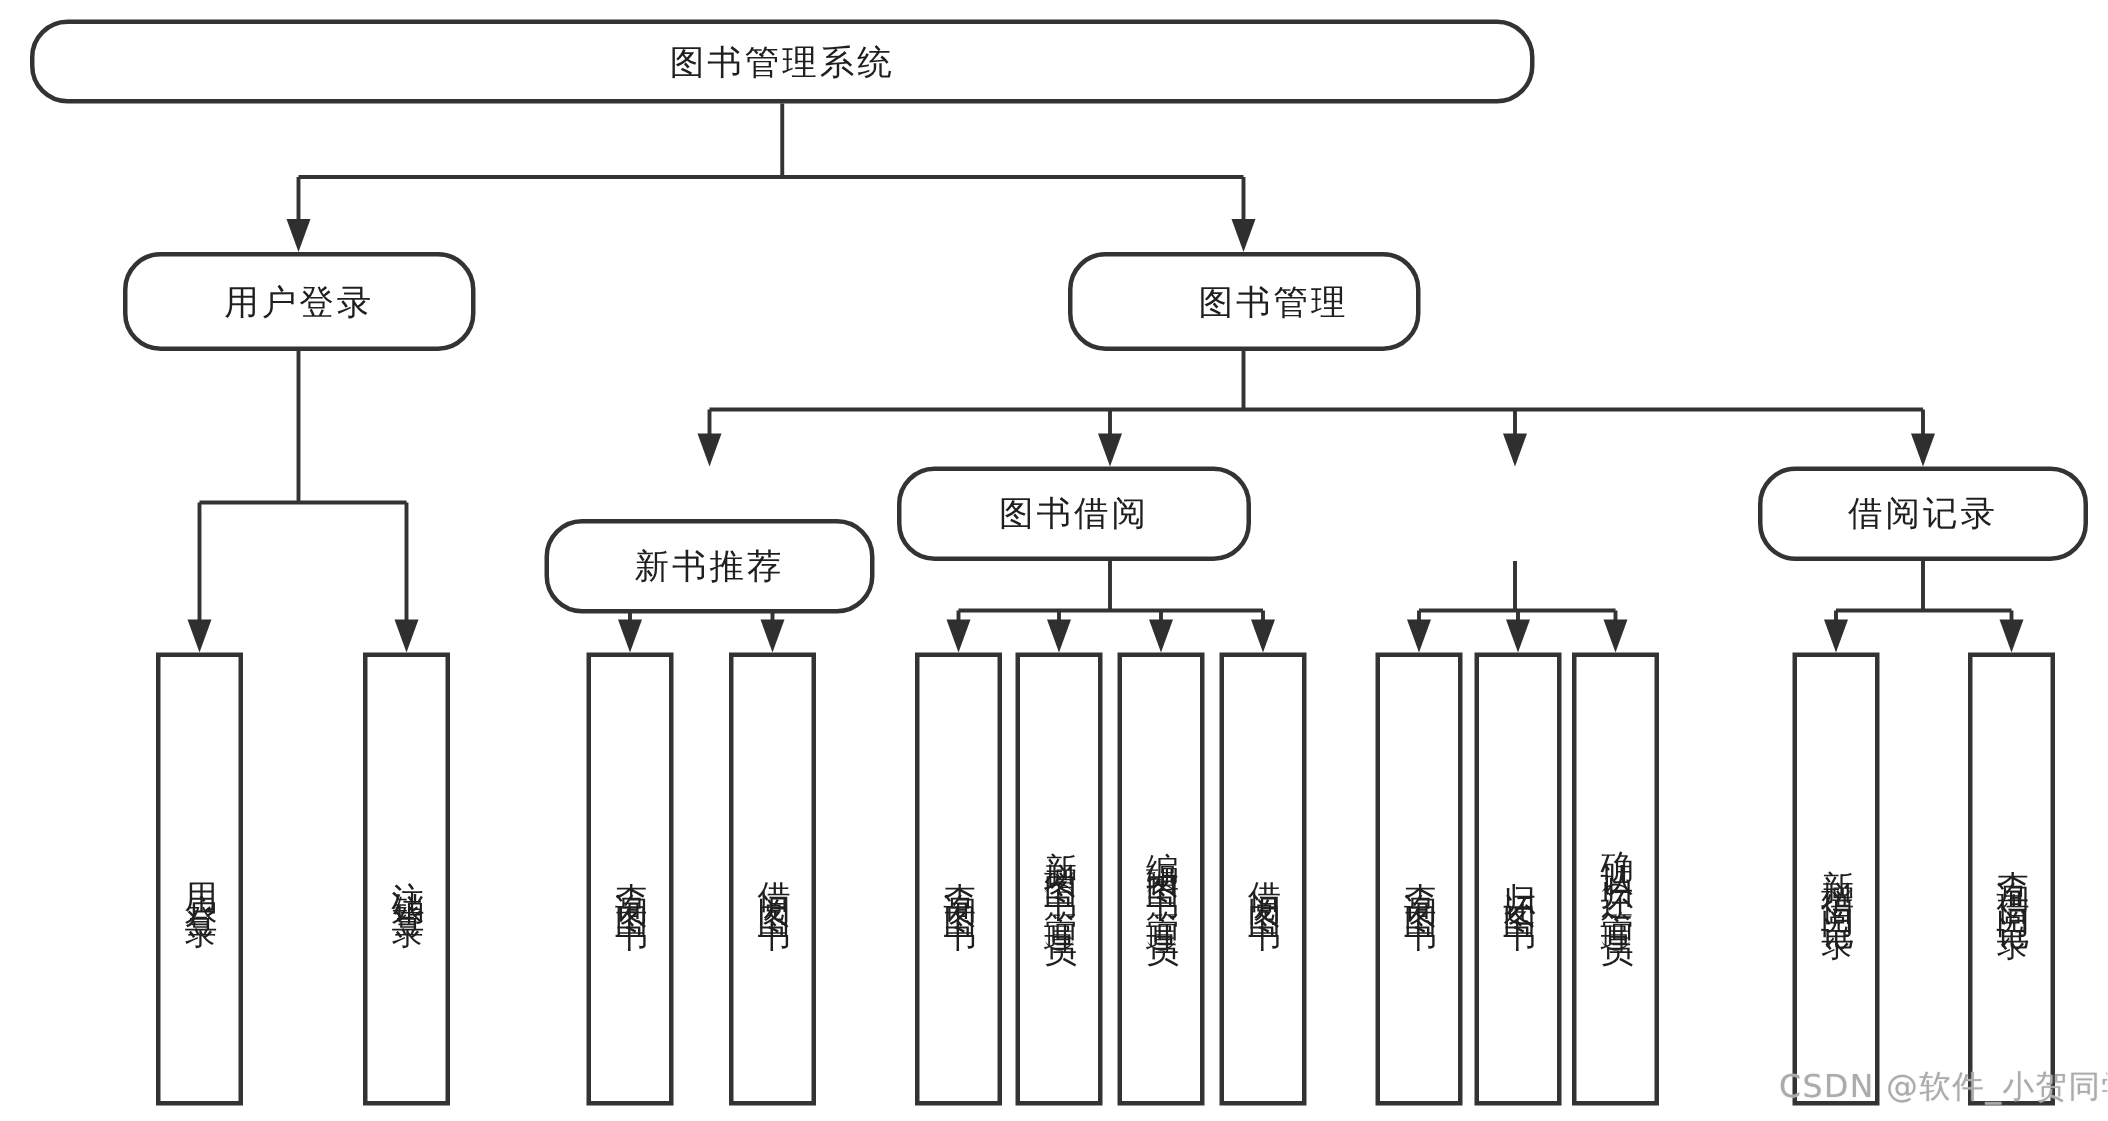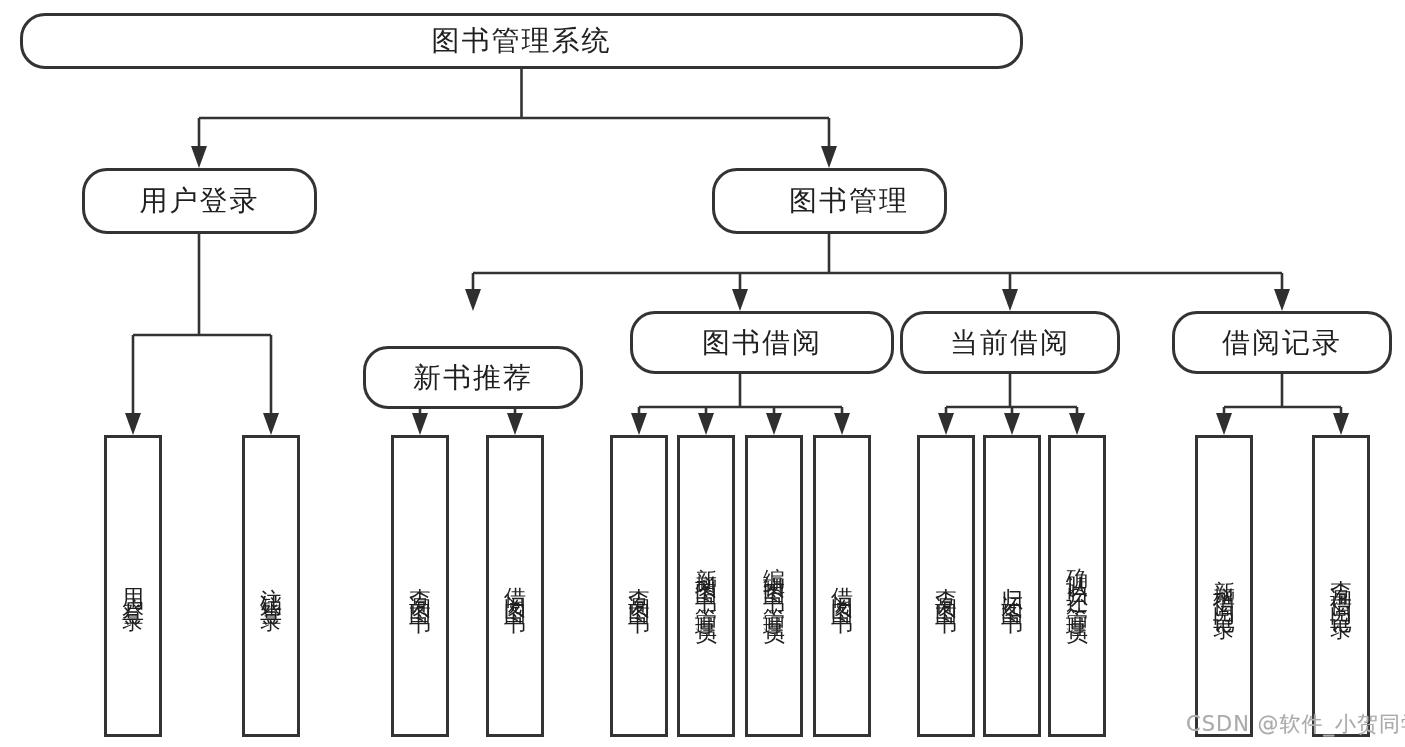--- a/index.html
+++ b/index.html
@@ -5,21 +5,21 @@
   html,body{margin:0;padding:0;background:#fff;}
   .stage{
     position:relative;width:1405px;height:747px;background:#ffffff;
     font-family:"DejaVu Sans","Liberation Sans",sans-serif;overflow:hidden;
   }
   .connectors{position:absolute;left:0;top:0;}
   .box{
     position:absolute;box-sizing:border-box;border:3px solid #333333;background:#ffffff;
     display:flex;align-items:center;justify-content:center;color:#1f1f1f;
   }
-  .hbox{font-size:28px;letter-spacing:2px;white-space:nowrap;border-radius:25px;}
+  .hbox{font-size:23px;letter-spacing:2px;white-space:nowrap;border-radius:25px;}
   .vbox{
     writing-mode:vertical-rl;text-orientation:mixed;
     font-size:22px;letter-spacing:8px;line-height:1;
   }
   .watermark{
     position:absolute;left:1186px;top:710px;color:#ababab;font-size:21px;
     letter-spacing:1px;white-space:nowrap;text-shadow:0 0 1px #d8d8d8;
   }
 </style>
 </head>
@@ -66,22 +66,21 @@
       <polygon points="1333,413 1349,413 1341,435"></polygon>
     </g>
   </svg>
 
   <div class="box hbox" style="left:20px;top:13px;width:1003px;height:56px;">图书管理系统</div>
 
   <div class="box hbox" style="left:82px;top:168px;width:235px;height:66px;">用户登录</div>
   <div class="box hbox" style="left:712px;top:168px;width:235px;height:66px;padding-left:39px;">图书管理</div>
 
   <div class="box hbox" style="left:363px;top:311px;width:220px;height:63px;margin-top:35px;">新书推荐</div>
-  <div class="box hbox" style="left:630px;top:311px;width:264px;height:63px;">图书借阅</div>
-  <div class="box hbox" style="left:900px;top:311px;width:220px;height:63px;">当前借阅</div>
+  <div class="box hbox" style="left:598px;top:311px;width:236px;height:63px;">图书借阅</div>
   <div class="box hbox" style="left:1172px;top:311px;width:220px;height:63px;">借阅记录</div>
 
   <div class="box vbox" style="left:104px;top:435px;width:58px;height:302px;">用户登录</div>
   <div class="box vbox" style="left:242px;top:435px;width:58px;height:302px;">注销登录</div>
 
   <div class="box vbox" style="left:391px;top:435px;width:58px;height:302px;">查询图书</div>
   <div class="box vbox" style="left:486px;top:435px;width:58px;height:302px;">借阅图书</div>
 
   <div class="box vbox" style="left:610px;top:435px;width:58px;height:302px;">查询图书</div>
   <div class="box vbox" style="left:677px;top:435px;width:58px;height:302px;">新增图书（管理员）</div>

